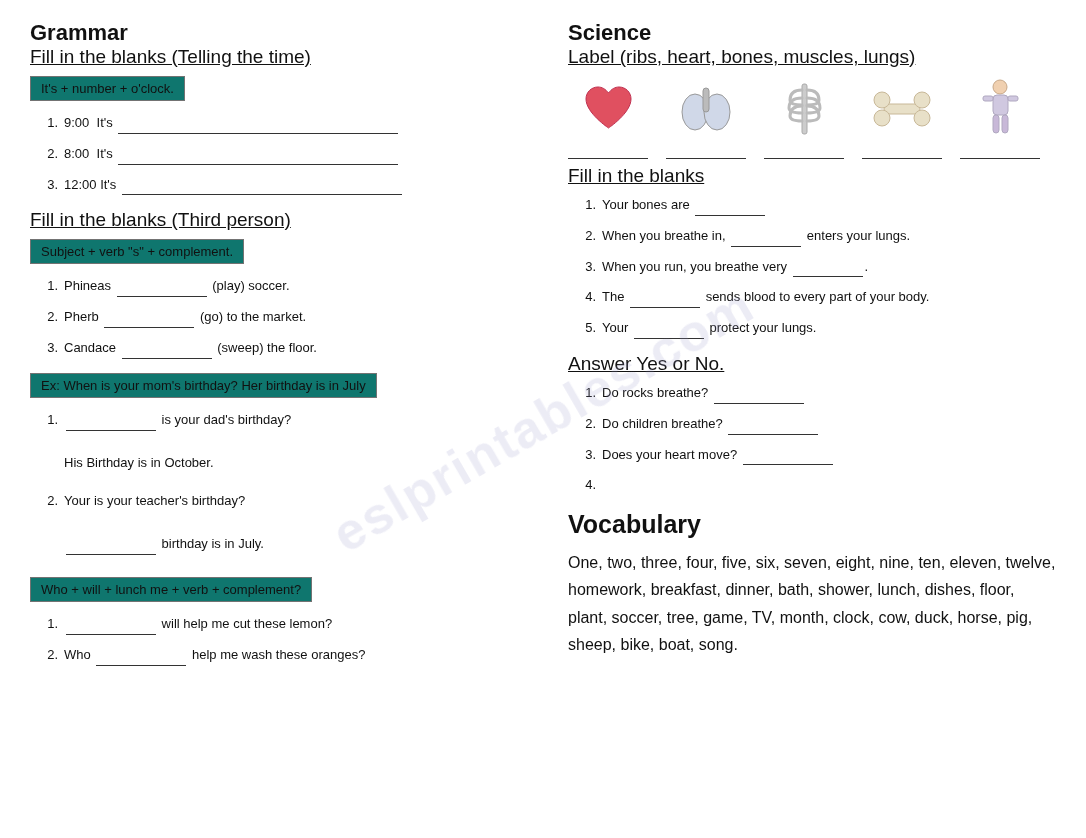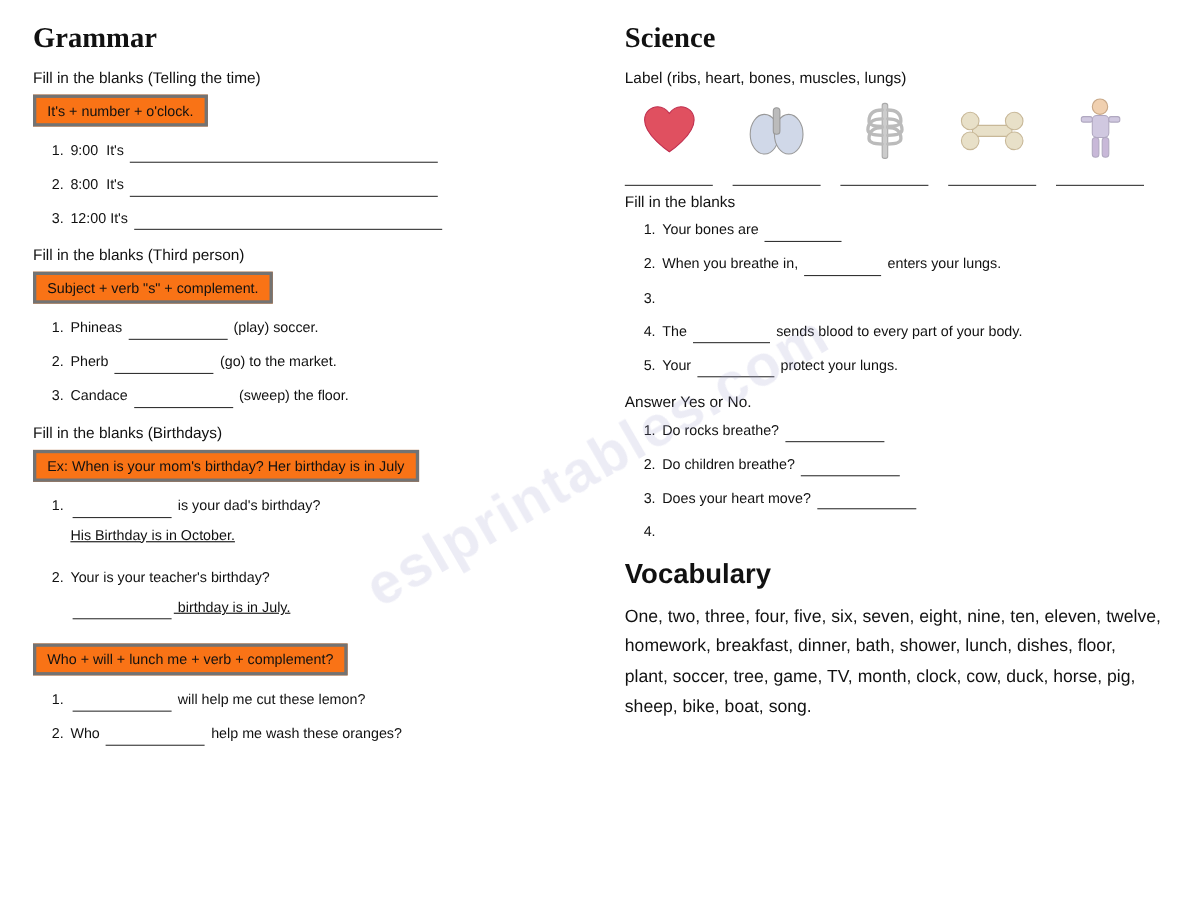--- a/index.html
+++ b/index.html
@@ -18,42 +18,41 @@
     }
     .left-col {
       flex: 1;
       padding-right: 10px;
     }
     .right-col {
       flex: 1;
       padding-left: 10px;
     }
     h1 {
-      font-size: 26px;
+      font-size: 22px;
       font-weight: bold;
-      margin-bottom: 12px;
-      font-family: Liberation Serif, serif;
     }
     h2 {
       font-size: 25px;
       font-weight: bold;
       margin-bottom: 10px;
       margin-top: 6px;
     }
     .section-title {
-      font-size: 14px;
+      font-size: 19px;
       margin-bottom: 8px;
+      text-decoration: underline;
     }
     .formula-box {
-      border: 3px solid #737373;
+      border: 1px solid #737373;
       display: inline-block;
       padding: 4px 10px;
       margin-bottom: 12px;
       font-size: 13px;
-      background: #f97316;
+      background: #0f766e;
     }
     .numbered-list {
       list-style: none;
       margin-left: 10px;
       margin-bottom: 14px;
     }
     .numbered-list li {
       margin-bottom: 10px;
       display: flex;
       align-items: flex-start;
@@ -76,23 +75,22 @@
       min-width: 70px;
     }
     .blank-med {
       min-width: 90px;
     }
     .blank-xlarge {
       min-width: 280px;
     }
     .sub-item {
       margin-left: 24px;
-      margin-top: 0;
+      margin-top: 16px;
       margin-bottom: 8px;
-      text-decoration: underline;
     }
     .section-divider {
       margin-bottom: 14px;
     }
     
     .images-row {
       display: flex;
       gap: 18px;
       align-items: flex-end;
       margin-bottom: 6px;
@@ -181,21 +179,20 @@
           <span>Pherb <span class="blank-line blank-med"></span> (go) to the market.</span>
         </li>
         <li>
           <span class="num">3.</span>
           <span>Candace <span class="blank-line blank-med"></span> (sweep) the floor.</span>
         </li>
       </ol>
     </div>
 
     <div class="section-divider">
-      <div class="section-title">Fill in the blanks (Birthdays)</div>
       <div class="formula-box">Ex: When is your mom's birthday? Her birthday is in July</div>
       <ol class="numbered-list">
         <li style="flex-direction:column; align-items:flex-start;">
           <div style="display:flex; gap:6px; align-items:flex-end;">
             <span class="num">1.</span>
             <span><span class="blank-line blank-med"></span> is your dad's birthday?</span>
           </div>
           <div class="sub-item">His Birthday is in October.</div>
         </li>
         <li style="flex-direction:column; align-items:flex-start;">
@@ -307,20 +304,21 @@
         <li>
           <span class="num">1.</span>
           <span>Your bones are <span class="blank-line blank-short"></span></span>
         </li>
         <li>
           <span class="num">2.</span>
           <span>When you breathe in, <span class="blank-line blank-short"></span> enters your lungs.</span>
         </li>
         <li>
           <span class="num">3.</span>
+          <span>When you run, you breathe very <span class="blank-line blank-short"></span>.</span>
         </li>
         <li>
           <span class="num">4.</span>
           <span>The <span class="blank-line blank-short"></span> sends blood to every part of your body.</span>
         </li>
         <li>
           <span class="num">5.</span>
           <span>Your <span class="blank-line blank-short"></span> protect your lungs.</span>
         </li>
       </ol>

